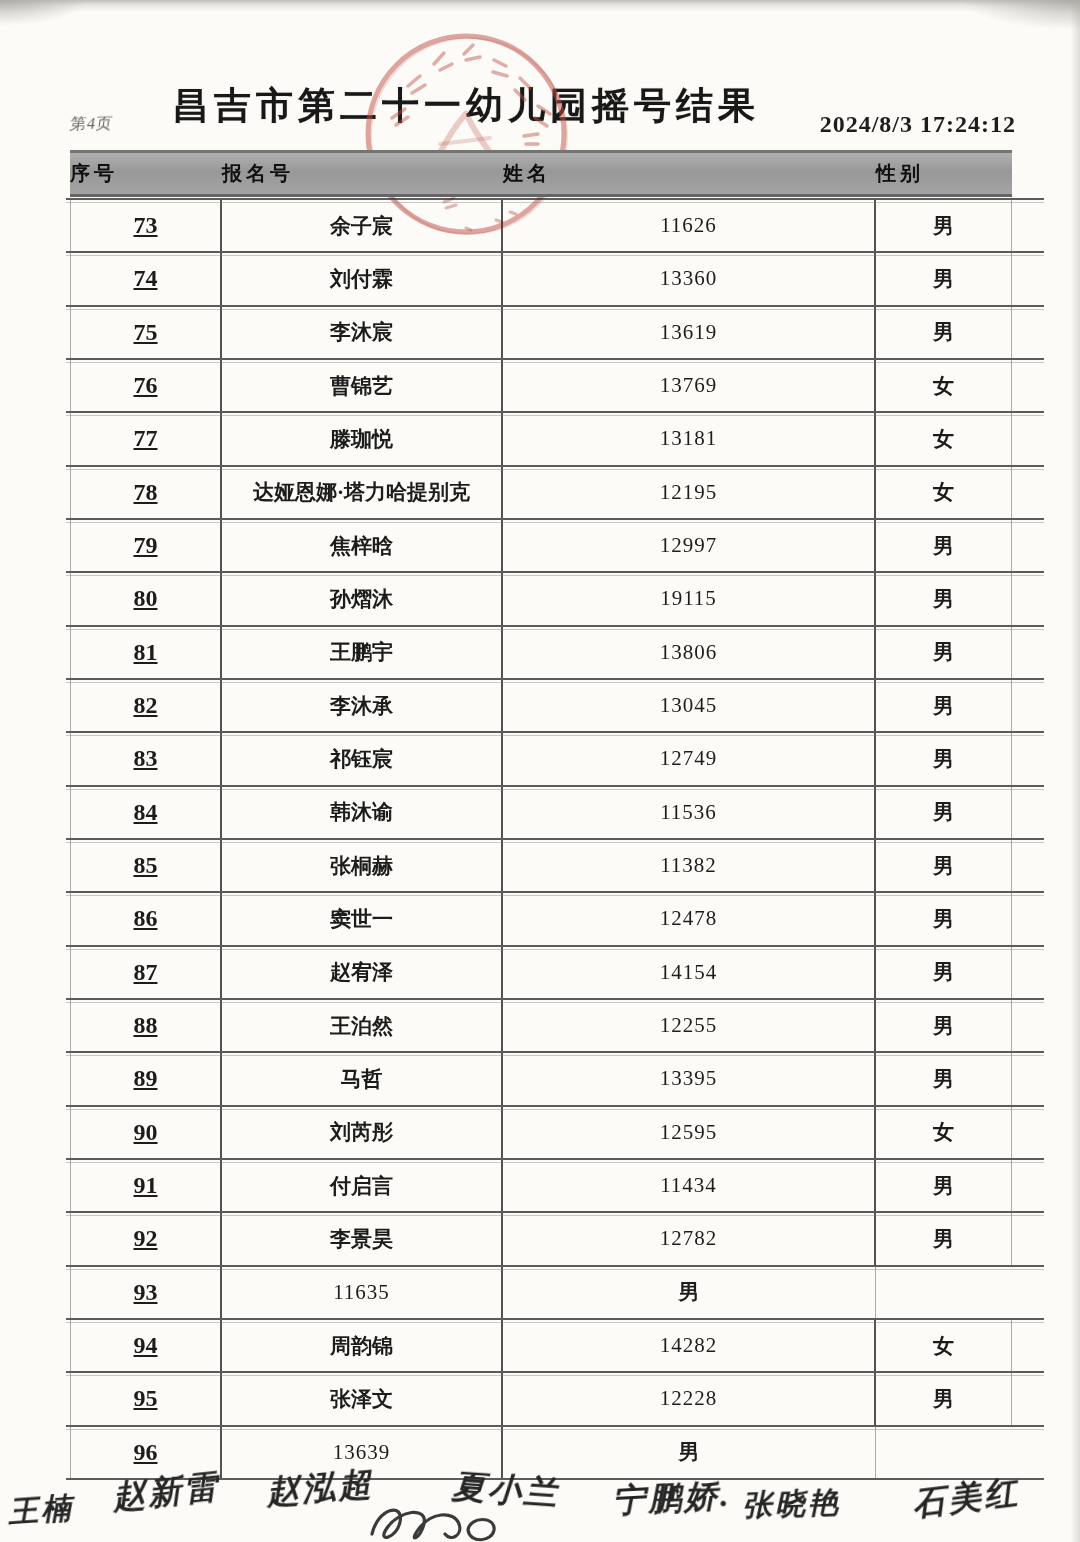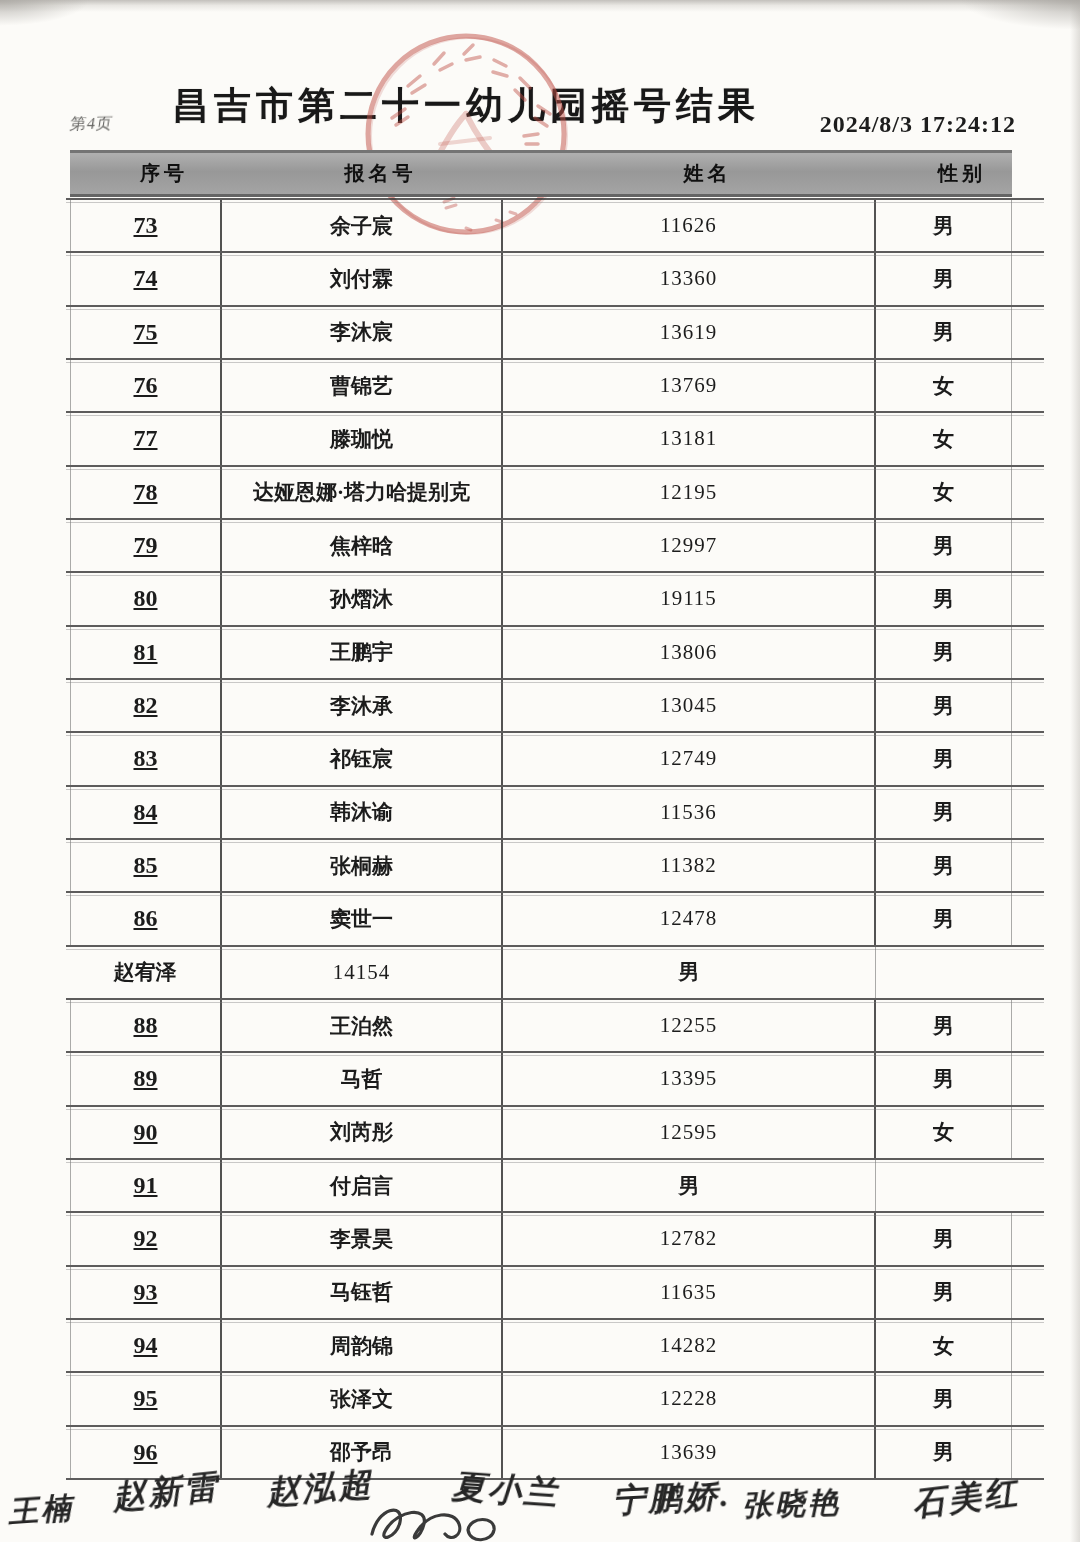--- a/index.html
+++ b/index.html
@@ -39,21 +39,21 @@
 
   
   .header-bar{
     position:absolute;top:150px;left:70px;width:942px;height:47px;
     background:linear-gradient(180deg,#b0b0b0 0%,#989898 45%,#a4a4a4 100%);
     border-top:3px solid #747474;border-bottom:3px solid #656565;
     box-sizing:border-box;
     display:grid;grid-template-columns:152px 281px 373px 136px;
     align-items:center;
   }
-  .header-cell{text-align:center;font-size:20px;font-weight:700;letter-spacing:4px;color:#101010;padding-left:36px;}
+  .header-cell{text-align:left;font-size:20px;font-weight:700;letter-spacing:4px;color:#101010;}
 
   
   .table-body{position:absolute;top:198px;left:66px;width:978px;}
   .table-row{
     display:grid;grid-template-columns:4px 152px 281px 373px 136px 32px;
     height:53.33px;align-items:stretch;position:relative;
     border-top:2px solid rgba(52,52,52,.8);box-sizing:border-box;
   }
   .table-row::before{content:"";position:absolute;left:0;right:0;top:2px;height:1px;
     background:rgba(125,125,125,.4);}
@@ -249,20 +249,21 @@
     <div></div>
     <div class="cell cell-no">86</div>
     <div class="cell cell-name">窦世一</div>
     <div class="cell cell-reg">12478</div>
     <div class="cell cell-gender">男</div>
     <div></div>
   </div>
 
   <div class="table-row">
     <div></div>
+    <div class="cell cell-no">87</div>
     <div class="cell cell-name">赵宥泽</div>
     <div class="cell cell-reg">14154</div>
     <div class="cell cell-gender">男</div>
     <div></div>
   </div>
 
   <div class="table-row">
     <div></div>
     <div class="cell cell-no">88</div>
     <div class="cell cell-name">王泊然</div>
@@ -286,37 +287,37 @@
     <div class="cell cell-name">刘芮彤</div>
     <div class="cell cell-reg">12595</div>
     <div class="cell cell-gender">女</div>
     <div></div>
   </div>
 
   <div class="table-row">
     <div></div>
     <div class="cell cell-no">91</div>
     <div class="cell cell-name">付启言</div>
+    <div class="cell cell-reg">11434</div>
     <div class="cell cell-gender">男</div>
     <div></div>
   </div>
 
   <div class="table-row">
     <div></div>
     <div class="cell cell-no">92</div>
     <div class="cell cell-name">李景昊</div>
     <div class="cell cell-reg">12782</div>
     <div class="cell cell-gender">男</div>
     <div></div>
   </div>
 
   <div class="table-row">
     <div></div>
     <div class="cell cell-no">93</div>
-    <div class="cell cell-name">马钰哲</div>
     <div class="cell cell-reg">11635</div>
     <div class="cell cell-gender">男</div>
     <div></div>
   </div>
 
   <div class="table-row">
     <div></div>
     <div class="cell cell-no">94</div>
     <div class="cell cell-name">周韵锦</div>
     <div class="cell cell-reg">14282</div>
@@ -329,21 +330,20 @@
     <div class="cell cell-no">95</div>
     <div class="cell cell-name">张泽文</div>
     <div class="cell cell-reg">12228</div>
     <div class="cell cell-gender">男</div>
     <div></div>
   </div>
 
   <div class="table-row">
     <div></div>
     <div class="cell cell-no">96</div>
-    <div class="cell cell-name">邵予昂</div>
     <div class="cell cell-reg">13639</div>
     <div class="cell cell-gender">男</div>
     <div></div>
   </div>
 </div>
 
 <div class="signatures">
   <span class="sig">王楠</span>
 
   <span class="sig">赵新雷</span>

